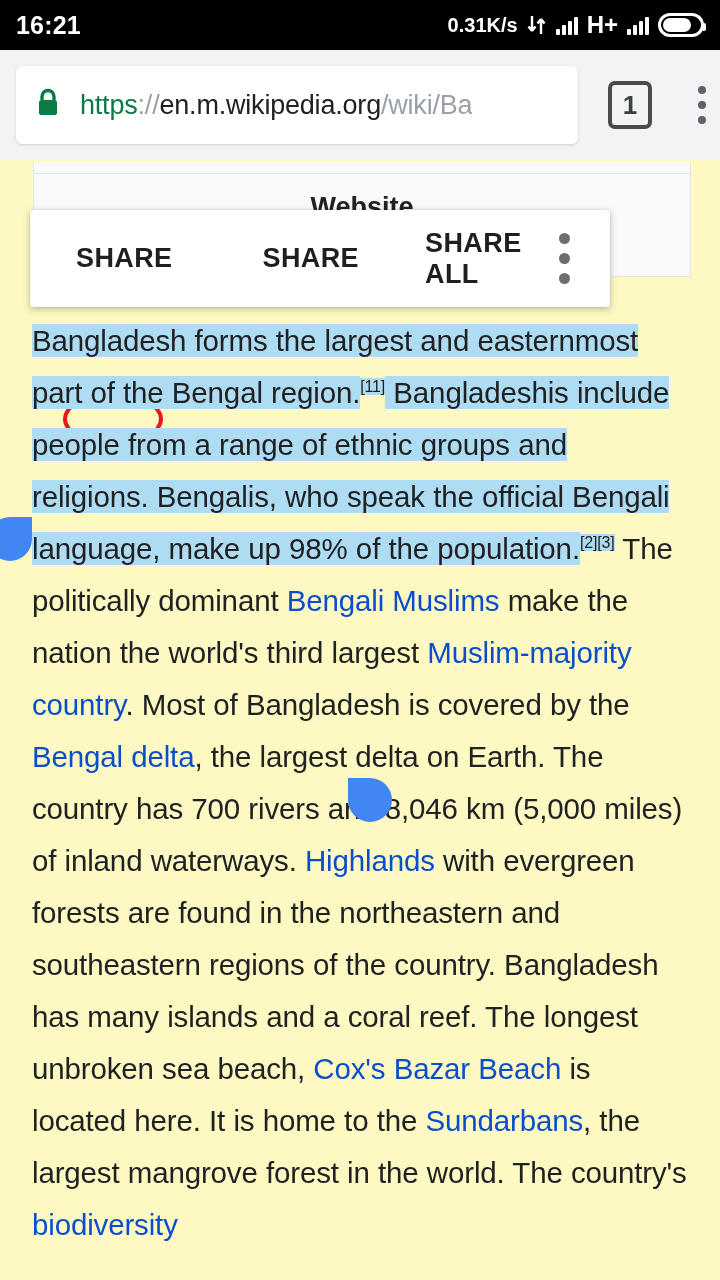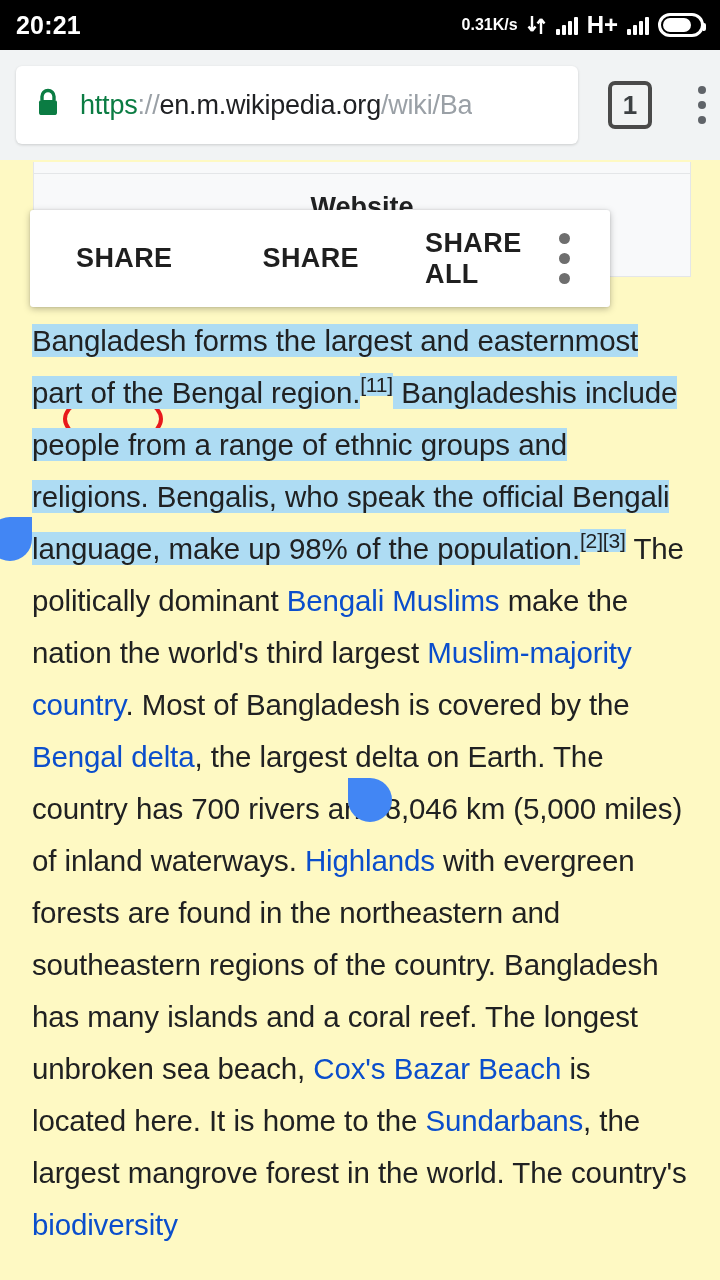--- a/index.html
+++ b/index.html
@@ -28,21 +28,21 @@
     font-weight: 700;
     letter-spacing: .2px;
   }
   #status-right {
     margin-left: auto;
     display: flex;
     align-items: center;
     gap: 9px;
   }
   #net-speed {
-    font-size: 16px;
+    font-size: 20px;
     font-weight: 700;
     text-align: center;
   }
   .sig-bars {
     display: flex;
     align-items: flex-end;
     gap: 2px;
     height: 20px;
   }
   .sig-bars i {
@@ -242,21 +242,21 @@
   #article a {
     color: #0b4ecc;
     text-decoration: none;
   }
   .sel {
     background: #aedcf3;
     box-decoration-break: clone;
     -webkit-box-decoration-break: clone;
   }
   sup {
-    font-size: 21px;
+    font-size: 16px;
     vertical-align: super;
     line-height: 0;
   }
 
   
   .handle {
     position: absolute;
     width: 44px; height: 44px;
     background: #4286f4;
   }
@@ -266,21 +266,21 @@
   }
   #handle-end {
     left: 348px; top: 618px;
     border-radius: 0 50% 50% 50%;
   }
 </style>
 </head>
 <body>
 
 <div id="status-bar">
-  <div id="status-clock">20:21</div>
+  <div id="status-clock">16:21</div>
   <div id="status-right">
     <div id="net-speed">0.31K/s</div>
     <div id="data-arrows">
       <svg width="20" height="22" viewBox="0 0 20 22">
         <path d="M5 2 L5 17 M5 17 L1.5 12.5 M5 17 L8.5 12.5" stroke="#ffffff" stroke-width="2.4" fill="none"></path>
         <path d="M14 20 L14 5 M14 5 L10.5 9.5 M14 5 L17.5 9.5" stroke="#ffffff" stroke-width="2.4" fill="none"></path>
       </svg>
     </div>
     <div class="sig-bars">
       <i></i>

